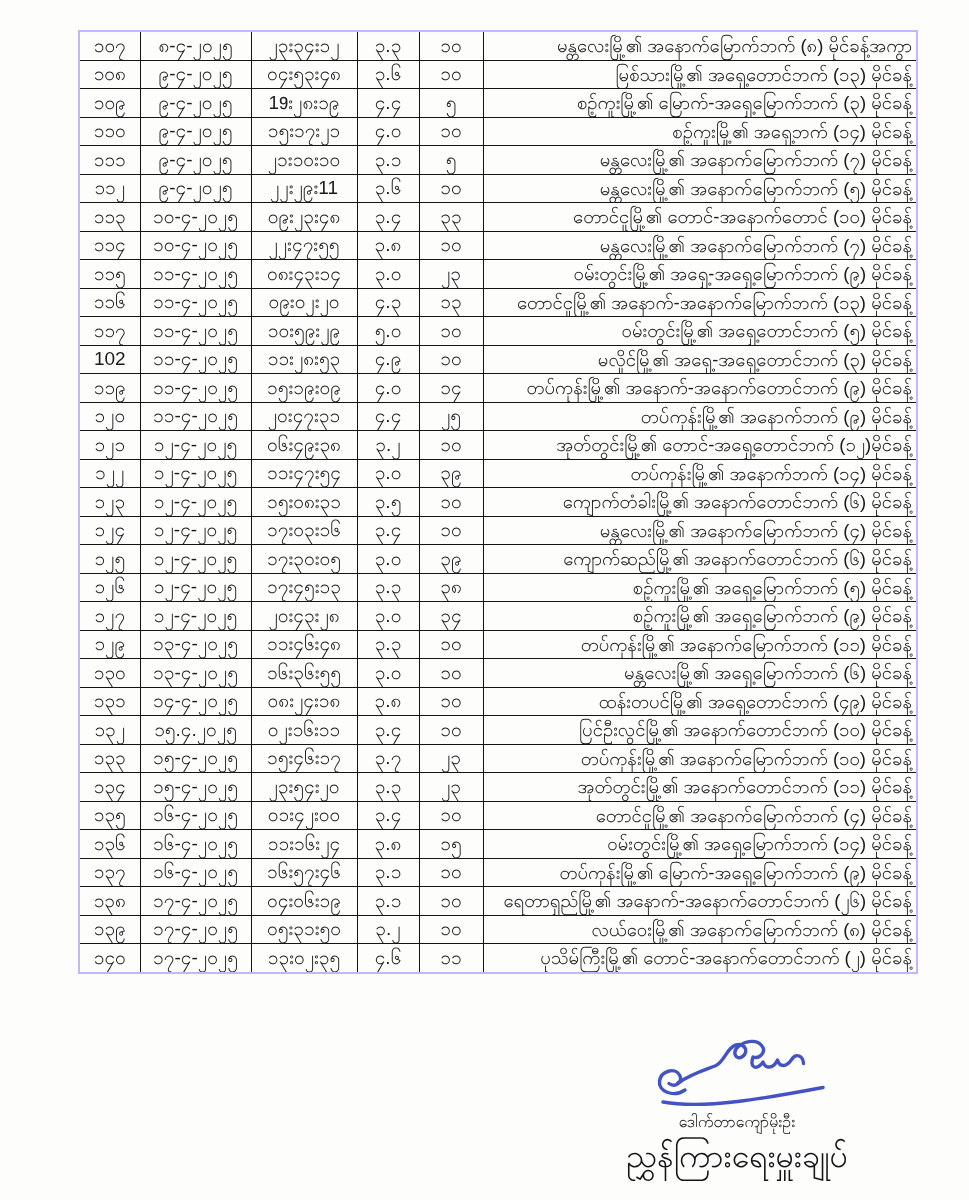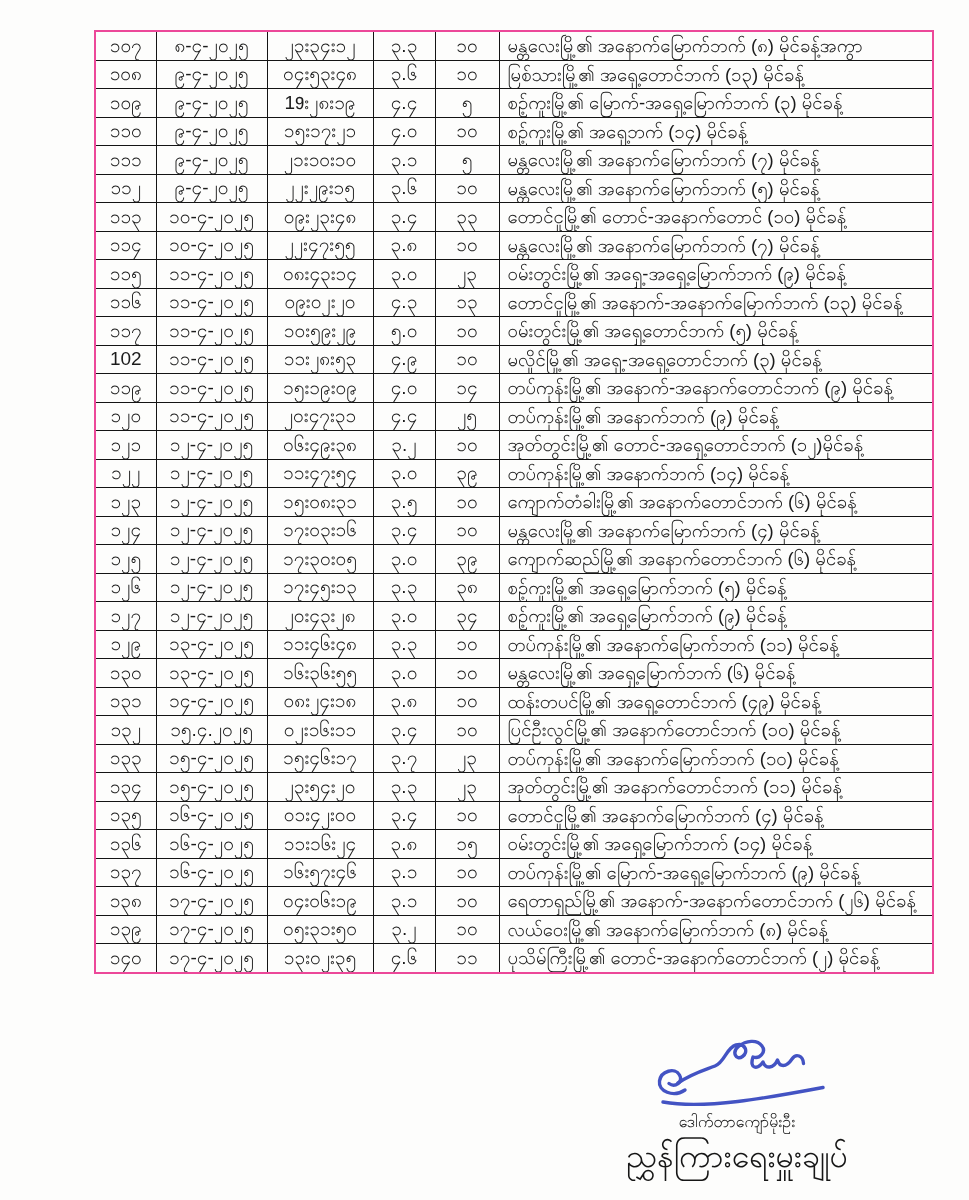--- a/index.html
+++ b/index.html
@@ -3,37 +3,37 @@
 <meta charset="utf-8">
 <style>
   html,body{margin:0;padding:0;}
   body{
     width:969px;height:1200px;position:relative;
     background:#fdfdfc;color:#1b1b1b;
     font-family:"Liberation Sans","DejaVu Sans",sans-serif;
     overflow:hidden;
   }
   table.eq{
-    position:absolute;left:94px;top:30px;width:838px;
+    position:absolute;left:78px;top:30px;width:838px;
     border-collapse:collapse;table-layout:fixed;
-    border:2px solid #ec4899;
+    border:2px solid #c4b5fd;
   }
   table.eq td{
     border:1.6px solid #141414;
     height:27.5px;
     padding:0;
     font-size:19px;
     line-height:1.05;
     text-align:center;
     vertical-align:middle;
     white-space:nowrap;
     overflow:hidden;
   }
   table.eq td.c-location{
-    text-align:left;
+    text-align:right;
     padding:0 4px 0 8px;
     font-size:18.5px;
   }
   .sig-wrap{position:absolute;left:587px;top:1030px;width:300px;height:170px;}
   .sig-ink{position:absolute;left:58px;top:6px;width:200px;height:80px;}
   .sig-name{
     position:absolute;left:0;top:74px;width:300px;
     text-align:center;font-size:16px;line-height:36px;color:#161616;
   }
   .sig-title{
@@ -90,21 +90,21 @@
         <td class="c-no">၁၁၁</td>
         <td class="c-date">၉-၄-၂၀၂၅</td>
         <td class="c-time">၂၁း၁၀း၁၀</td>
         <td class="c-magnitude">၃.၁</td>
         <td class="c-depth">၅</td>
         <td class="c-location">မန္တလေးမြို့၏ အနောက်မြောက်ဘက် (၇) မိုင်ခန့်</td>
       </tr>
       <tr>
         <td class="c-no">၁၁၂</td>
         <td class="c-date">၉-၄-၂၀၂၅</td>
-        <td class="c-time">၂၂း၂၉း၁၅</td>
+        <td class="c-time">၂၂း၂၉း11</td>
         <td class="c-magnitude">၃.၆</td>
         <td class="c-depth">၁၀</td>
         <td class="c-location">မန္တလေးမြို့၏ အနောက်မြောက်ဘက် (၅) မိုင်ခန့်</td>
       </tr>
       <tr>
         <td class="c-no">၁၁၃</td>
         <td class="c-date">၁၀-၄-၂၀၂၅</td>
         <td class="c-time">၀၉း၂၃း၄၈</td>
         <td class="c-magnitude">၃.၄</td>
         <td class="c-depth">၃၃</td>

